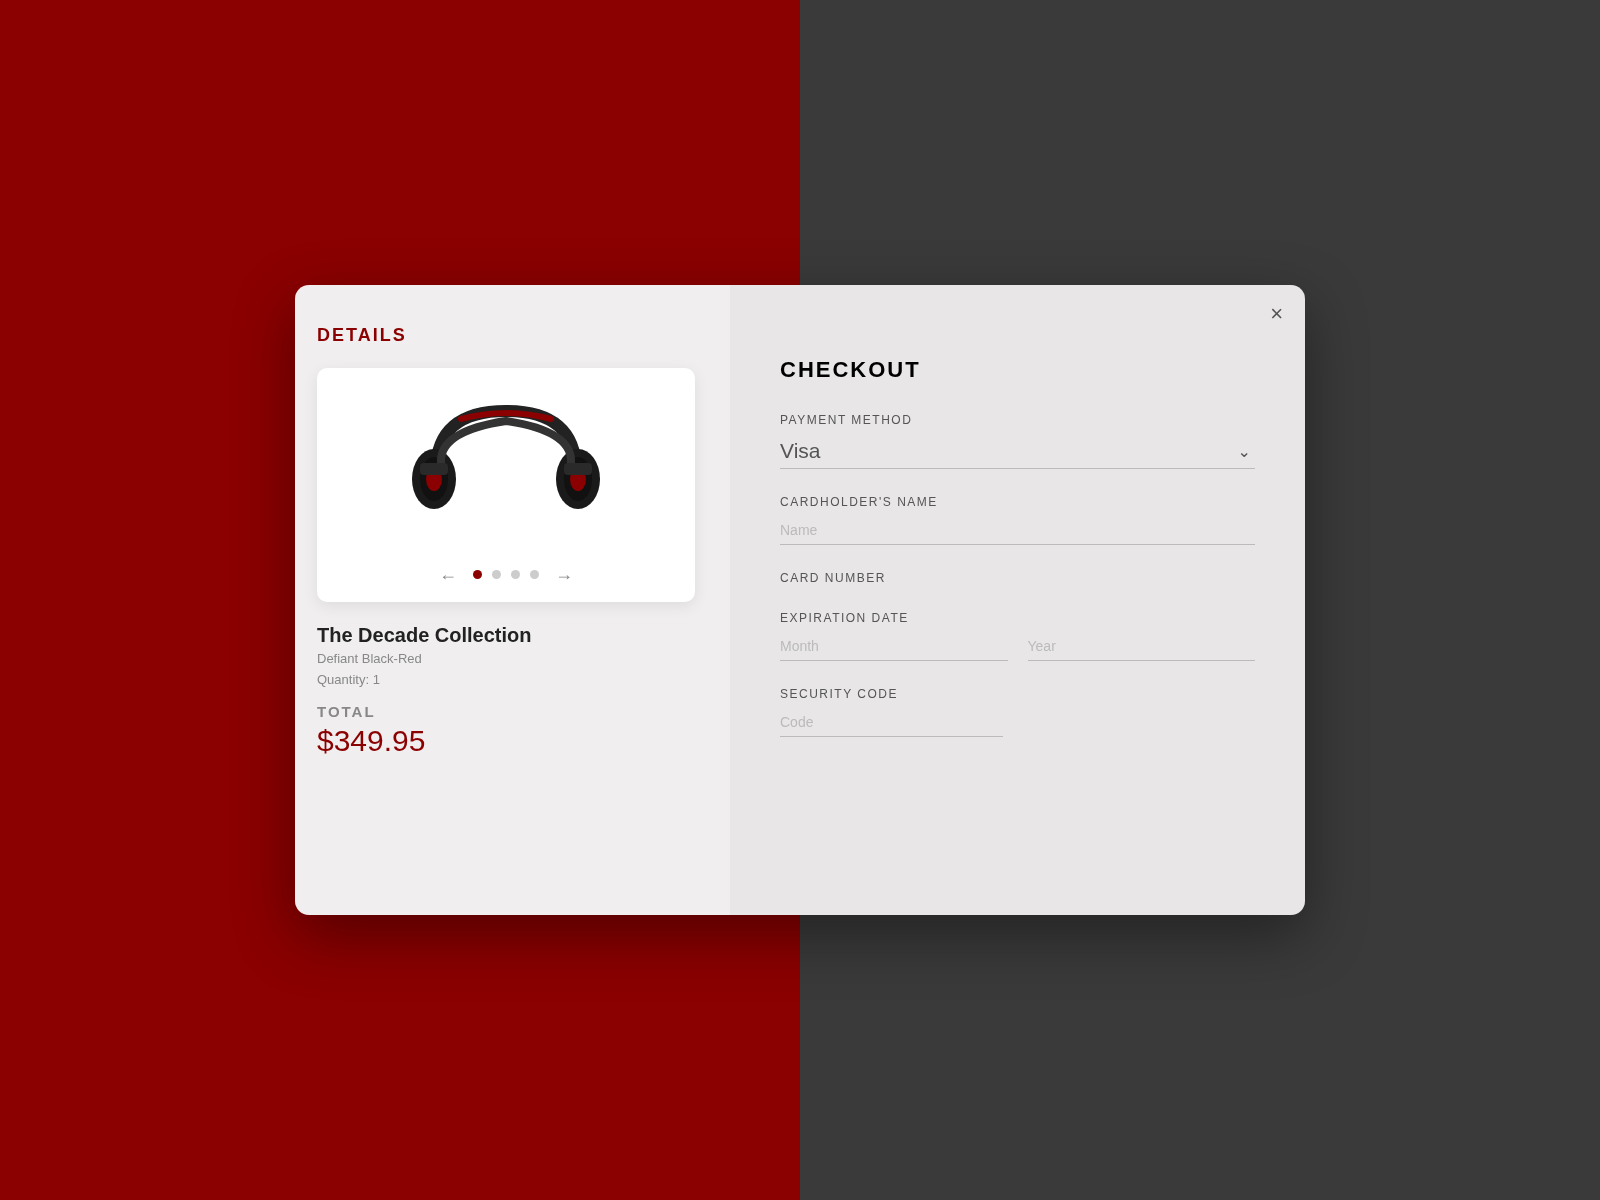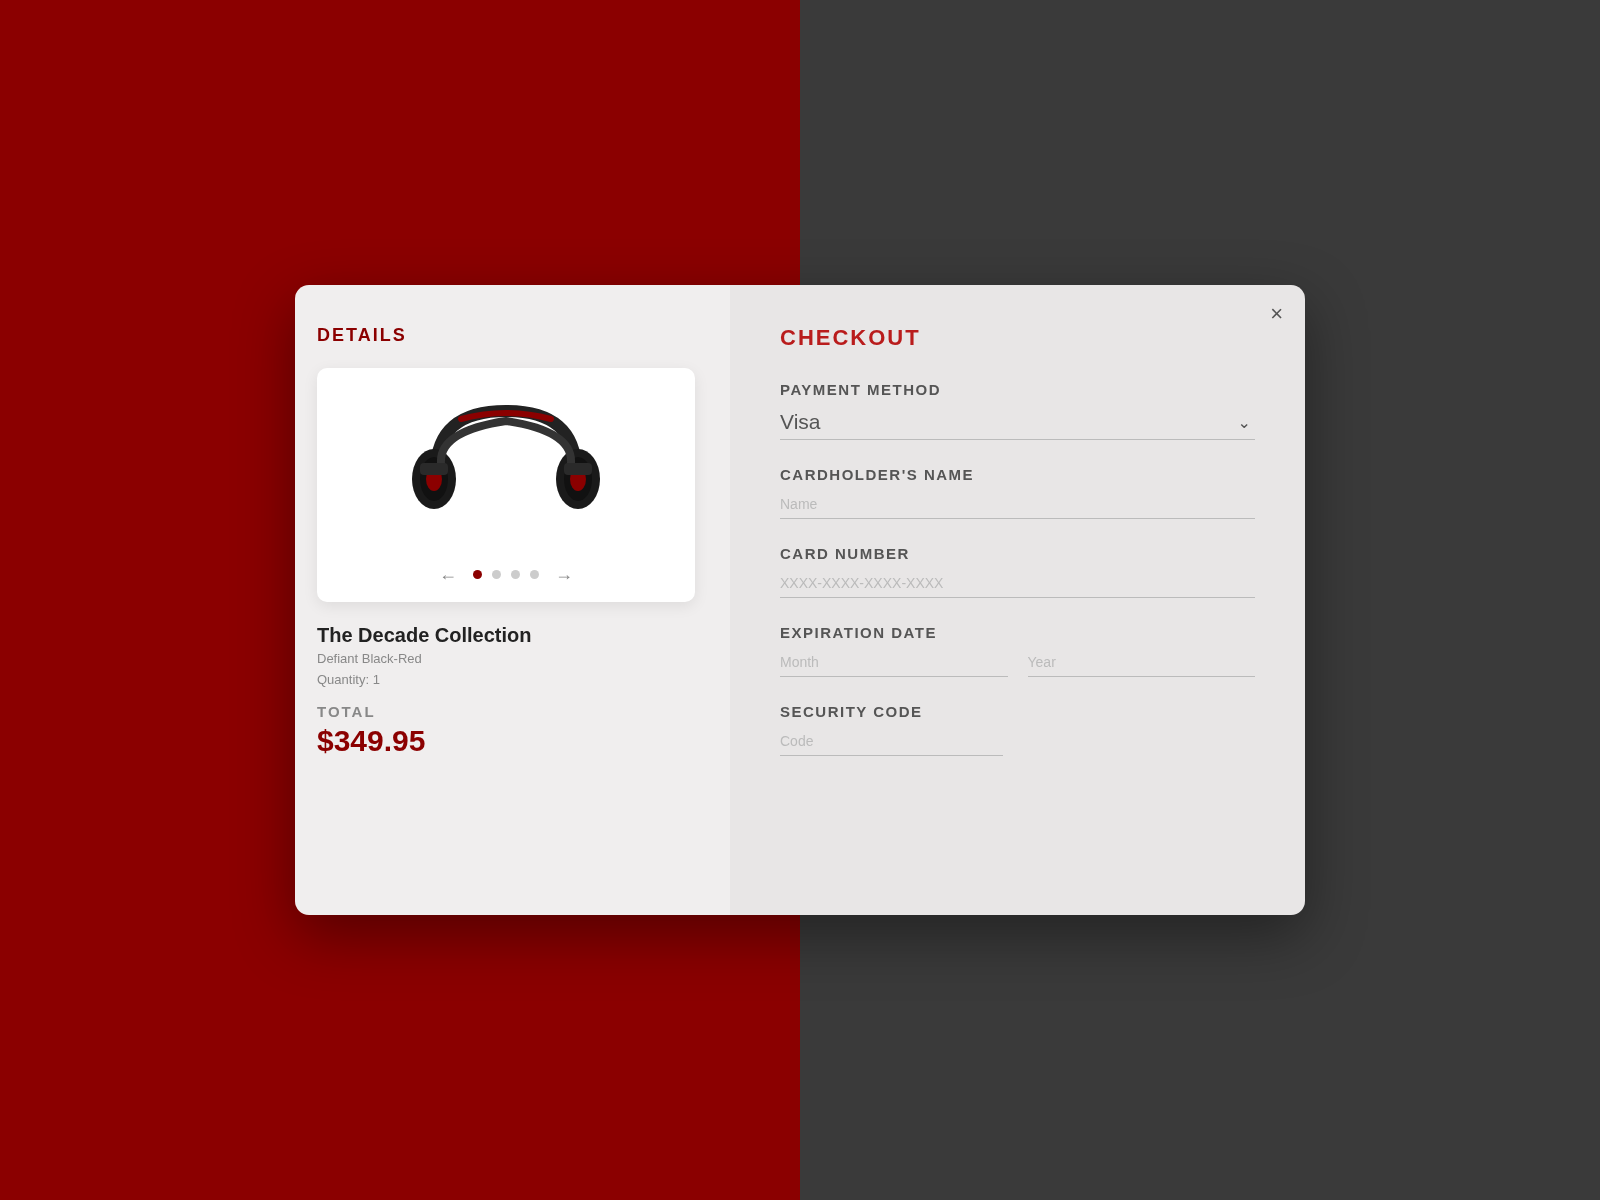--- a/index.html
+++ b/index.html
@@ -151,37 +151,38 @@
       font-size: 15px;
       font-weight: 700;
       letter-spacing: 2px;
       color: #888;
       text-transform: uppercase;
       margin-bottom: 4px;
     }
 
     .total-price {
       font-size: 30px;
-      font-weight: 700;
+      font-weight: 400;
       color: #8B0000;
     }
 
     
     .checkout-title {
       font-size: 22px;
       font-weight: 900;
       letter-spacing: 2px;
-      color: #b91c1c;
+      color: #000000;
       text-transform: uppercase;
       margin-bottom: 30px;
+      margin-top: 32px;
     }
 
     .field-label {
-      font-size: 15px;
-      font-weight: 700;
+      font-size: 12px;
+      font-weight: 400;
       letter-spacing: 1.5px;
       color: #555;
       text-transform: uppercase;
       margin-bottom: 6px;
       display: block;
     }
 
     .form-field {
       margin-bottom: 26px;
     }
@@ -329,21 +330,20 @@
 
     
     <div class="form-field">
       <label class="field-label">CARDHOLDER'S NAME</label>
       <input class="input-underline" type="text" placeholder="Name" style="">
     </div>
 
     
     <div class="form-field">
       <label class="field-label">CARD NUMBER</label>
-      <input class="input-underline" type="text" placeholder="XXXX-XXXX-XXXX-XXXX" style="">
     </div>
 
     
     <div class="form-field">
       <label class="field-label">EXPIRATION DATE</label>
       <div class="expiry-row">
         <input class="input-underline" type="text" placeholder="Month" style="">
         <input class="input-underline" type="text" placeholder="Year" style="">
       </div>
     </div>

